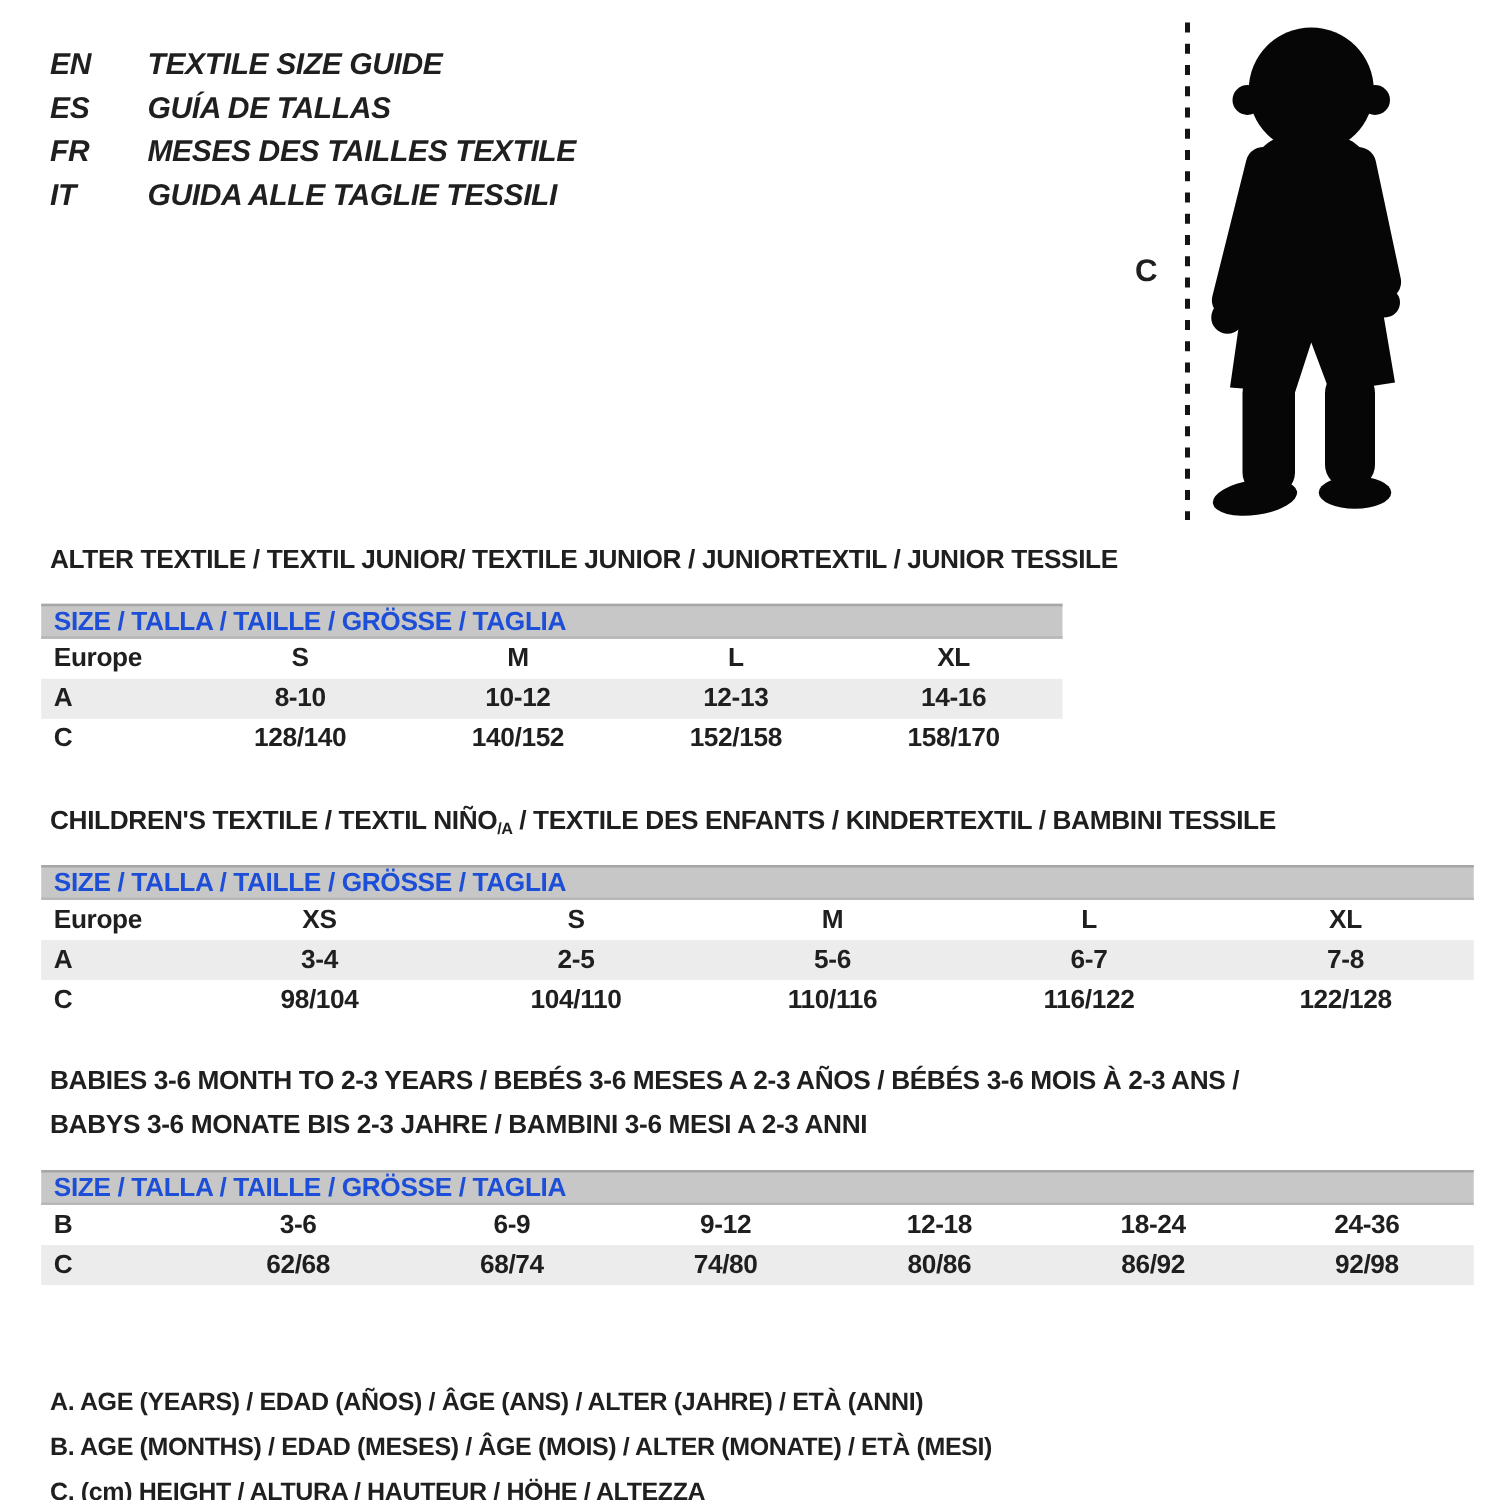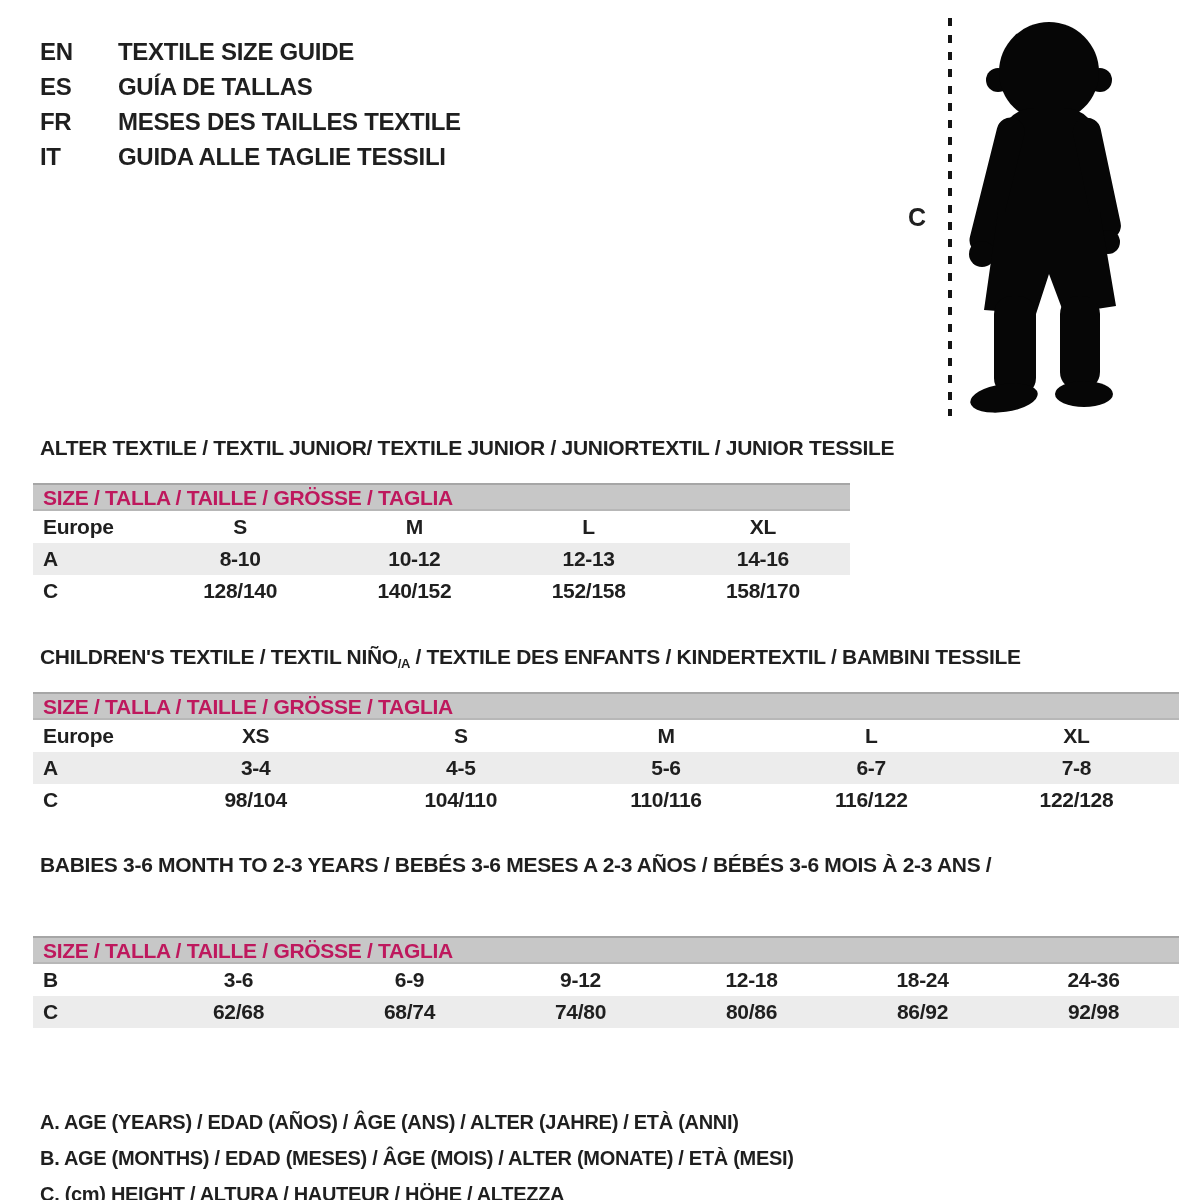--- a/index.html
+++ b/index.html
@@ -3,36 +3,36 @@
 <meta charset="utf-8">
 <style>
   html,body{margin:0;padding:0;background:#ffffff;}
   .canvas{
     position:relative;width:1200px;height:1200px;background:#ffffff;overflow:hidden;
     font-family:"Liberation Sans", sans-serif;color:#1f1f1f;font-weight:700;
     letter-spacing:-0.3px;
   }
   
   .lang-block{position:absolute;left:40px;top:34px;}
-  .lang-row{display:grid;grid-template-columns:78px auto;height:35px;align-items:center;font-size:24px;}
+  .lang-row{display:grid;grid-template-columns:78px auto;height:35px;align-items:center;font-size:24px;font-style:italic;}
   
   .height-label{position:absolute;left:908px;top:203px;font-size:25px;}
   .dash-line{position:absolute;left:946px;top:16px;}
   .baby{position:absolute;left:960px;top:16px;}
   
   .sec-title{position:absolute;left:40px;font-size:21px;white-space:nowrap;}
   .sub{font-size:13px;vertical-align:-4px;letter-spacing:-0.5px;}
   
   .stable{position:absolute;left:33px;}
   .t-junior{top:483px;width:817px;}
   .t-children{top:692px;width:1146px;}
   .t-babies{top:936px;width:1146px;}
   .size-bar{
     height:26px;line-height:25px;background:#c7c7c7;border-top:2px solid #a6a6a6;
-    box-shadow:inset 0 -2px 0 #b7b7b7;padding-left:10px;font-size:21px;color:#be185d;
+    box-shadow:inset 0 -2px 0 #b7b7b7;padding-left:10px;font-size:21px;color:#1d4ed8;
   }
   .trow{display:flex;height:32px;align-items:center;font-size:21px;}
   .trow.alt{background:#ececec;}
   .tlabel{width:120px;padding-left:10px;box-sizing:border-box;}
   .tcell{flex:1;text-align:center;}
   
   .legend{position:absolute;left:40px;top:1076px;font-size:20px;margin-top:28px;}
   .legend-line{height:36px;line-height:36px;white-space:nowrap;}
 </style>
 </head>
@@ -130,36 +130,37 @@
       <div class="tlabel">Europe</div>
       <div class="tcell">XS</div>
       <div class="tcell">S</div>
       <div class="tcell">M</div>
       <div class="tcell">L</div>
       <div class="tcell">XL</div>
     </div>
     <div class="trow alt">
       <div class="tlabel">A</div>
       <div class="tcell">3-4</div>
-      <div class="tcell">4-5</div>
+      <div class="tcell">2-5</div>
       <div class="tcell">5-6</div>
       <div class="tcell">6-7</div>
       <div class="tcell">7-8</div>
     </div>
     <div class="trow">
       <div class="tlabel">C</div>
       <div class="tcell">98/104</div>
       <div class="tcell">104/110</div>
       <div class="tcell">110/116</div>
       <div class="tcell">116/122</div>
       <div class="tcell">122/128</div>
     </div>
   </div>
 
   <div class="sec-title" style="top:853px;">BABIES 3-6 MONTH TO 2-3 YEARS / BEBÉS 3-6 MESES A 2-3 AÑOS / BÉBÉS 3-6 MOIS À 2-3 ANS /</div>
+  <div class="sec-title" style="top:888px;">BABYS 3-6 MONATE BIS 2-3 JAHRE / BAMBINI 3-6 MESI A 2-3 ANNI</div>
   <div class="stable t-babies">
     <div class="size-bar">SIZE / TALLA / TAILLE / GRÖSSE / TAGLIA</div>
     <div class="trow">
       <div class="tlabel">B</div>
       <div class="tcell">3-6</div>
       <div class="tcell">6-9</div>
       <div class="tcell">9-12</div>
       <div class="tcell">12-18</div>
       <div class="tcell">18-24</div>
       <div class="tcell">24-36</div>

